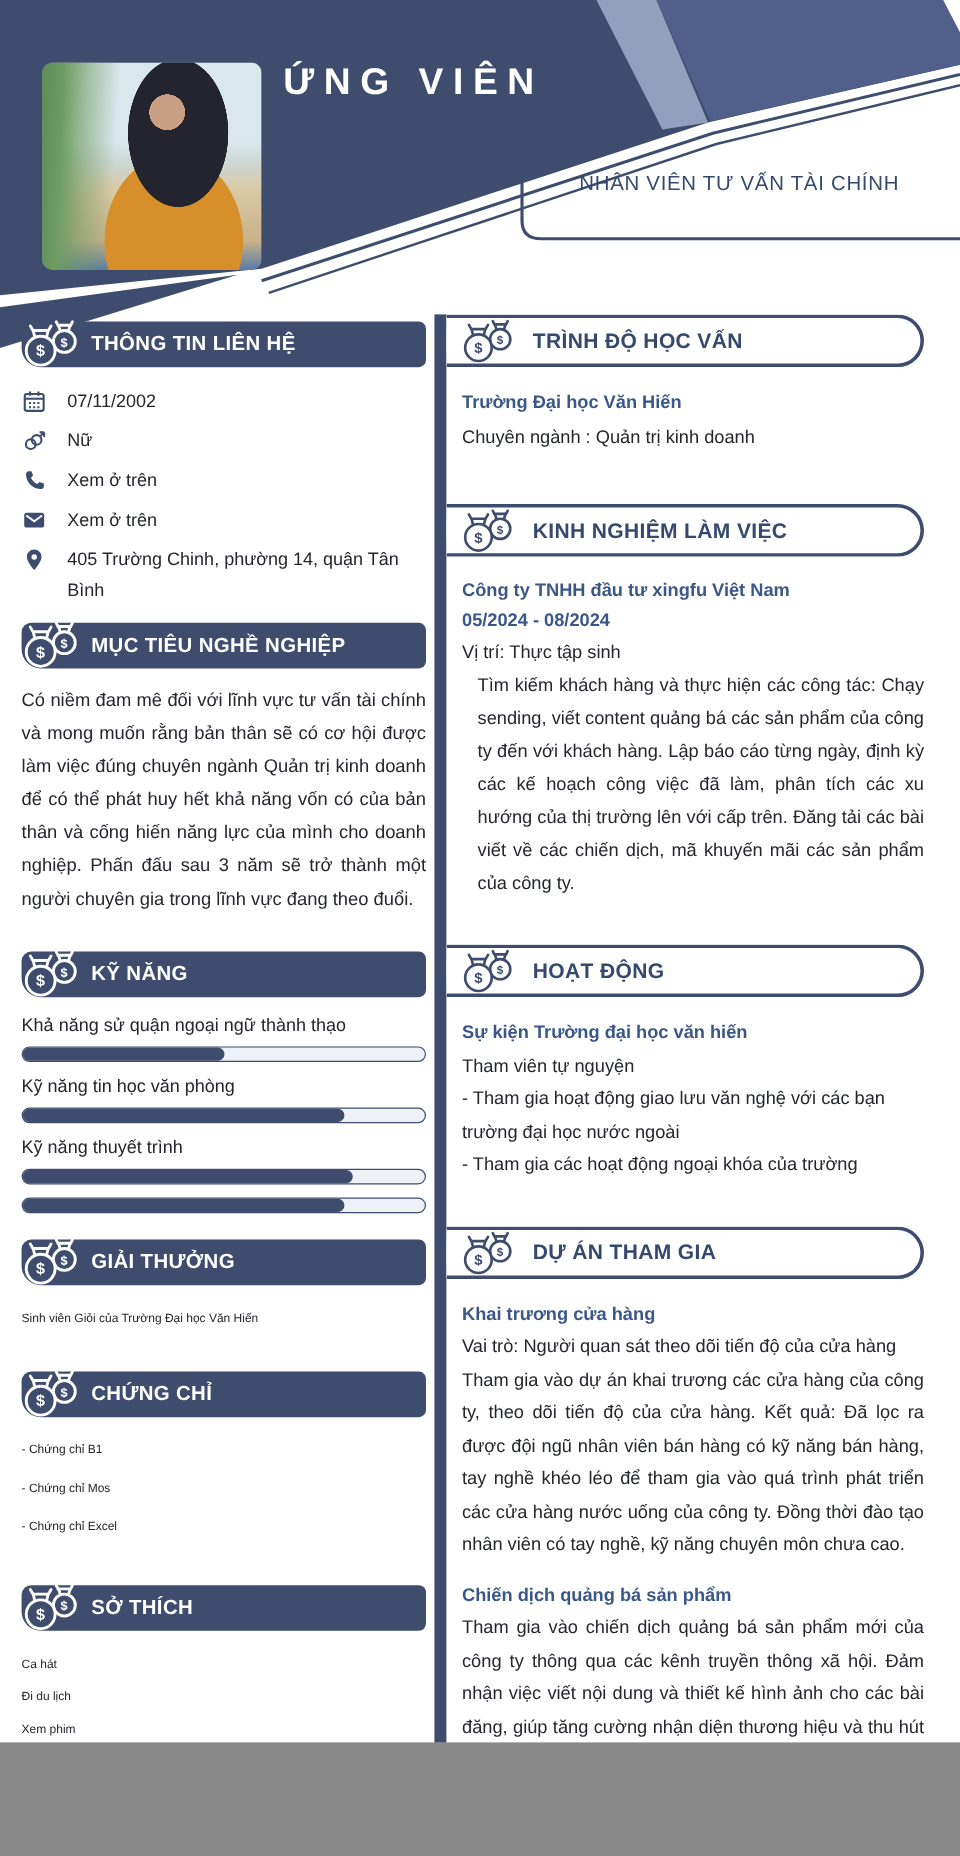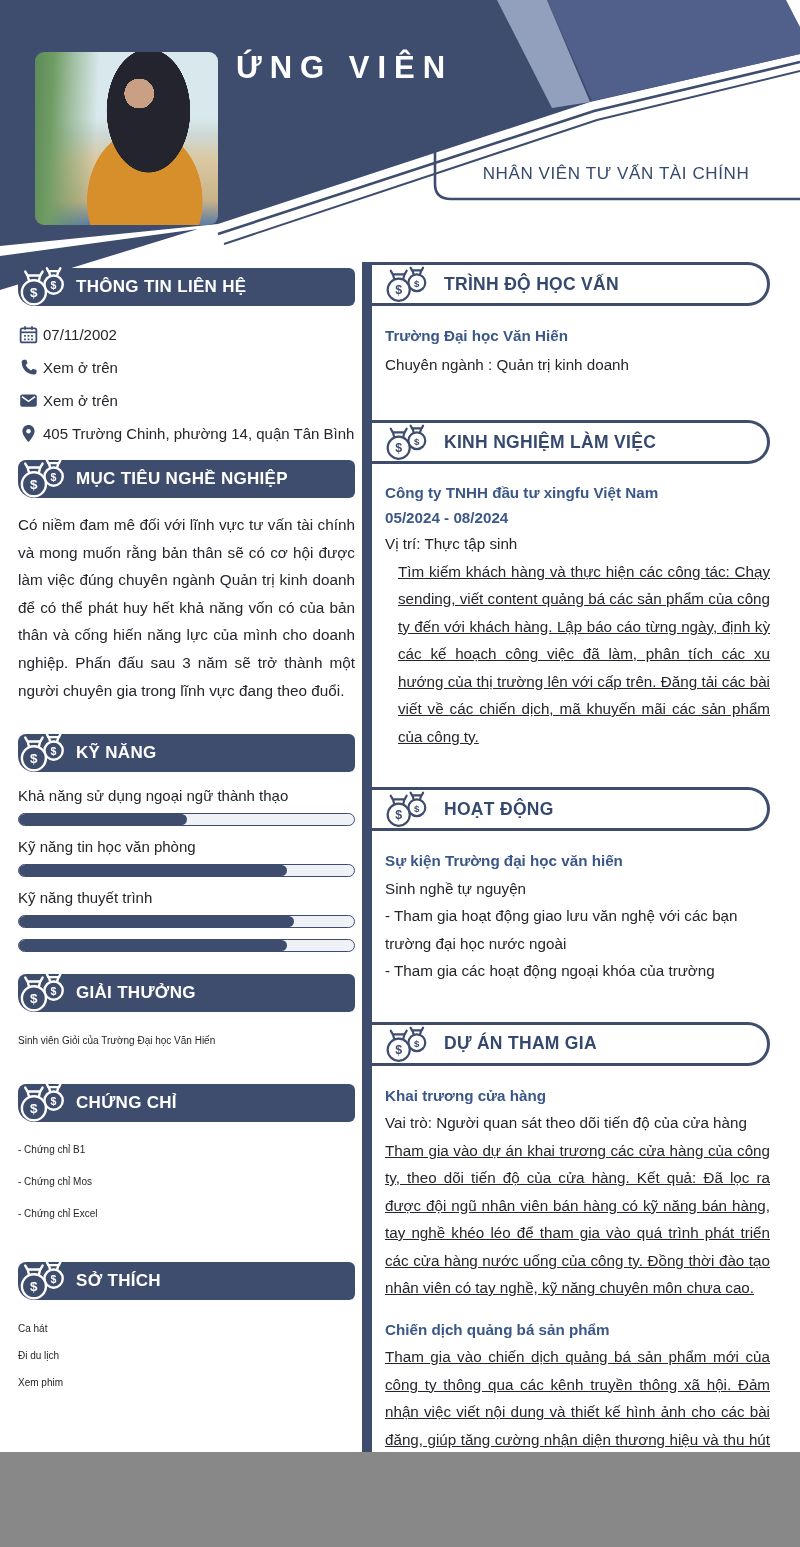--- a/index.html
+++ b/index.html
@@ -12,58 +12,58 @@
   
   .hero-svg{position:absolute;left:0;top:0;}
   .photo{position:absolute;left:35px;top:52px;width:183px;height:173px;border-radius:9px;overflow:hidden;
     background:
       radial-gradient(circle 15px at 57% 24%, #c9a083 0 99%, rgba(0,0,0,0) 100%),
       radial-gradient(ellipse 42px 62px at 62% 34%, #23242e 0 99%, rgba(0,0,0,0) 100%),
       radial-gradient(ellipse 58px 72px at 60% 86%, #d78f2b 0 99%, rgba(0,0,0,0) 100%),
       linear-gradient(93deg, #5d8b58 0, #6f9c63 10%, rgba(111,156,99,.55) 20%, rgba(111,156,99,0) 34%),
       linear-gradient(180deg, #d9e8ec 0 38%, #cdd8d4 48%, #dac9a3 62%, #c8b289 86%, #5a7ba6 100%);}
   .hero-title{position:absolute;left:236px;top:50px;font-size:31px;font-weight:bold;color:#fff;letter-spacing:8px;}
-  .hero-subtitle{position:absolute;left:437px;top:164px;width:358px;text-align:center;font-size:17px;color:var(--rhead);letter-spacing:.6px;}
+  .hero-subtitle{position:absolute;left:437px;top:143px;width:358px;text-align:center;font-size:17px;color:var(--rhead);letter-spacing:.6px;}
   
   .divider{position:absolute;left:362px;top:262px;width:10px;height:1238px;background:var(--navy);}
   .footer-bar{position:absolute;left:0;top:1500px;width:800px;height:21px;background:var(--navy);}
   
   .col-left{position:absolute;left:18px;top:268px;width:337px;}
   .col-right{position:absolute;left:385px;top:262px;width:385px;}
   
   .lbar{position:relative;height:38px;background:var(--navy);border-radius:8px 6px 6px 16px;
     display:flex;align-items:center;padding-left:58px;color:#fff;font-weight:bold;font-size:17px;letter-spacing:.3px;}
   .lbar .bags{position:absolute;left:1px;top:-5px;width:50px;height:46px;color:#fff;--bag-fill:var(--navy);}
   
   .rbox{height:44px;border:3px solid var(--navy);border-left:none;border-radius:0 22px 22px 0;
     margin-left:-13px;width:398px;display:flex;align-items:center;gap:13px;padding-left:13px;
     color:var(--rhead);font-weight:bold;font-size:17.5px;letter-spacing:.3px;background:#fff;}
   .rbox .bags{width:46px;height:40px;color:var(--navy);--bag-fill:#fff;flex:0 0 auto;}
   .bags svg{width:100%;height:100%;display:block;}
   
   .contact-list{margin-top:16px;}
-  .crow{display:flex;gap:4px;align-items:flex-start;margin-bottom:7px;line-height:26px;font-size:15px;}
+  .crow{display:flex;gap:17px;align-items:flex-start;margin-bottom:7px;line-height:26px;font-size:15px;}
   .cicon{flex:0 0 21px;height:21px;color:var(--navy);margin-top:2px;}
   .cicon svg{width:21px;height:21px;display:block;}
   
   .obj-text{margin-top:13px;font-size:15.3px;line-height:27.6px;text-align:justify;}
   
   .skills{margin-top:14px;}
   .skill{margin-bottom:11px;}
   .skill-label{font-size:15px;line-height:20px;}
   .track{margin-top:7px;height:13px;border:1.7px solid var(--navy);border-radius:7px;background:#eef1f6;}
   .fill{height:100%;background:var(--navy);border-radius:6px;}
   
   .plain{margin-top:15px;font-size:10px;line-height:27px;}
   .plain.wide{line-height:32px;margin-top:12px;}
   .mt22{margin-top:22px;} .mt30{margin-top:30px;} .mt32{margin-top:32px;}
   
   .rblock{margin-top:16px;font-size:15.2px;line-height:27.5px;}
   .rname{color:var(--accent);font-weight:bold;}
-  .just{text-align:justify;text-decoration:underline;}
+  .just{text-align:justify;}
   .indent{padding-left:13px;}
   .rgap{margin-top:41px;}
   .rgap2{margin-top:37px;}
   .p2{margin-top:14px;}
 </style>
 </head>
 <body>
 
 <div class="page">
 
@@ -116,20 +116,32 @@
                 <path d="M8 2.5 v4 M16 2.5 v4"></path>
                 <path d="M7 13.5 h2 M11 13.5 h2 M15 13.5 h2 M7 17.5 h2 M11 17.5 h2 M15 17.5 h2"></path>
               </g>
             </svg>
         </span>
         <span>07/11/2002</span>
       </div>
       <div class="crow">
         <span class="cicon">
           <svg viewBox="0 0 24 24">
+              <g fill="none" stroke="currentColor" stroke-width="2">
+                <circle cx="8.7" cy="15" r="4.6"></circle>
+                <circle cx="14.3" cy="11" r="4.6"></circle>
+                <path d="M17.7 7.6 L21.5 3.8 M21.5 3.8 h-4.4 M21.5 3.8 v4.4"></path>
+              </g>
+            </svg>
+        </span>
+        <span>Nữ</span>
+      </div>
+      <div class="crow">
+        <span class="cicon">
+          <svg viewBox="0 0 24 24">
               <path fill="currentColor" d="M6.8 3 h2.6 L10.9 7.2 8.9 9.2 c1.3 2.8 3.3 4.8 6.1 6.1 l2-2 4.2 1.5 v2.6 C21.2 18.9 20 20 18.6 20 10.6 20 4.2 13.6 4.2 5.6 4.2 4.1 5.4 3 6.8 3 Z"></path>
             </svg>
         </span>
         <span>Xem ở trên</span>
       </div>
       <div class="crow">
         <span class="cicon">
           <svg viewBox="0 0 24 24">
               <rect x="2.5" y="5" width="19" height="14" rx="2.5" fill="currentColor"></rect>
               <path d="M4.5 7.5 l7.5 5.5 7.5 -5.5" stroke="#fff" stroke-width="1.8" fill="none"></path>
@@ -183,21 +195,21 @@
       <path fill="var(--bag-fill,transparent)" d="M10.5 17 L9 11 H22 L20.5 17"></path>
       <circle fill="var(--bag-fill,transparent)" cx="15.5" cy="28.5" r="12.5"></circle>
     </g>
     <text x="15.5" y="33.5" font-size="14" font-weight="bold" fill="currentColor" text-anchor="middle">$</text>
   </svg>
 </span>
       <span>KỸ NĂNG</span>
     </div>
     <div class="skills">
       <div class="skill">
-        <div class="skill-label">Khả năng sử dụng ngoại ngữ thành thạo</div>
+        <div class="skill-label">Khả năng sử quận ngoại ngữ thành thạo</div>
         <div class="track">
             <div class="fill" style="width: 50%;"></div>
           </div>
       </div>
       <div class="skill">
         <div class="skill-label">Kỹ năng tin học văn phòng</div>
         <div class="track">
             <div class="fill" style="width: 80%;"></div>
           </div>
       </div>
@@ -352,21 +364,21 @@
       <path fill="var(--bag-fill,transparent)" d="M10.5 17 L9 11 H22 L20.5 17"></path>
       <circle fill="var(--bag-fill,transparent)" cx="15.5" cy="28.5" r="12.5"></circle>
     </g>
     <text x="15.5" y="33.5" font-size="14" font-weight="bold" fill="currentColor" text-anchor="middle">$</text>
   </svg>
 </span>
       <span>HOẠT ĐỘNG</span>
     </div>
     <div class="rblock">
       <div class="rname">Sự kiện Trường đại học văn hiến</div>
-      <div>Sinh nghề tự nguyện</div>
+      <div>Tham viên tự nguyện</div>
       <div>- Tham gia hoạt động giao lưu văn nghệ với các bạn trường đại học nước ngoài</div>
       <div>- Tham gia các hoạt động ngoại khóa của trường</div>
     </div>
 
     <div class="rbox rgap2">
       <span class="bags">
   <svg viewBox="0 0 52 44" xmlns="http://www.w3.org/2000/svg">
     <g fill="none" stroke="currentColor" stroke-width="2.5" stroke-linecap="round" stroke-linejoin="round">
       <path d="M30.5 6.5 l-1.5 -3 M41.5 6.5 l1.5 -3"></path>
       <path d="M32.5 11.5 L31 6.5 H41 L39.5 11.5"></path>

